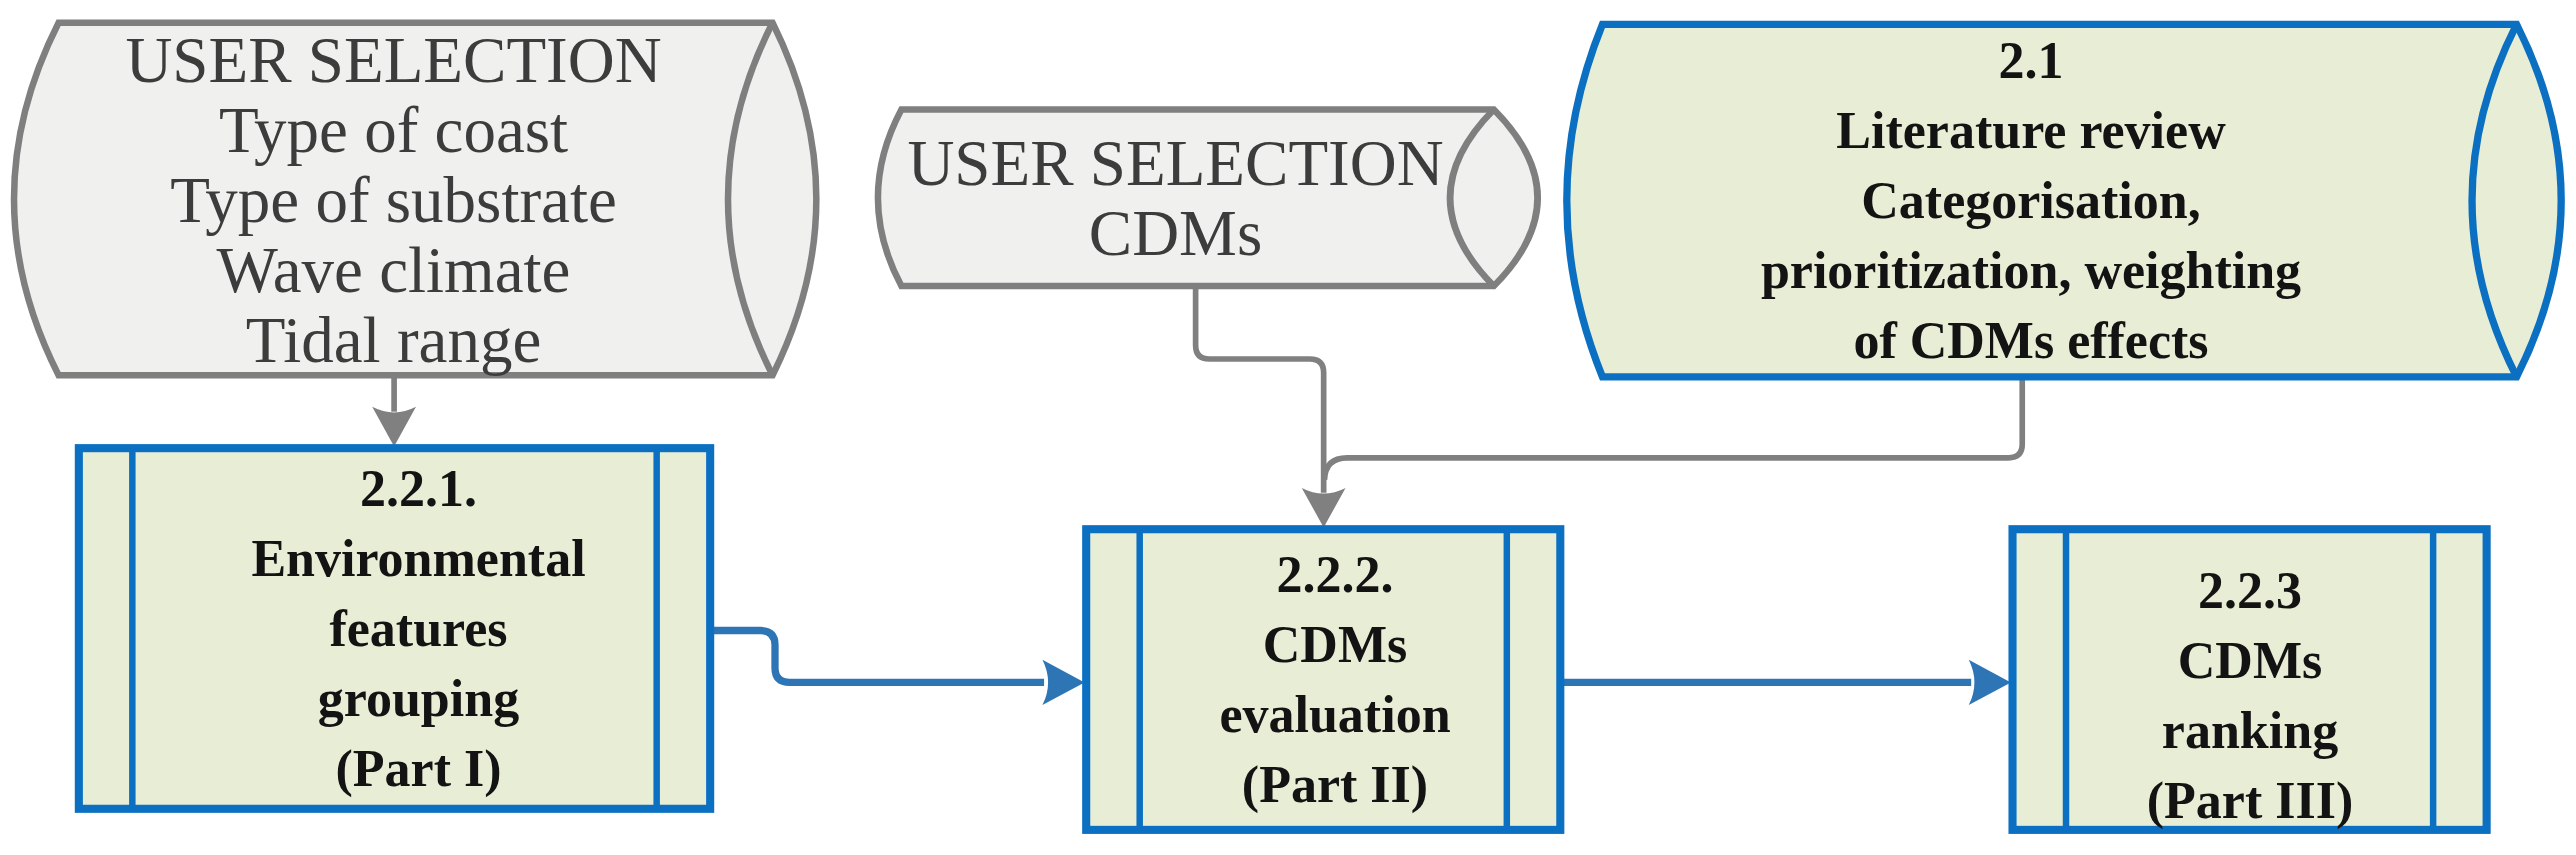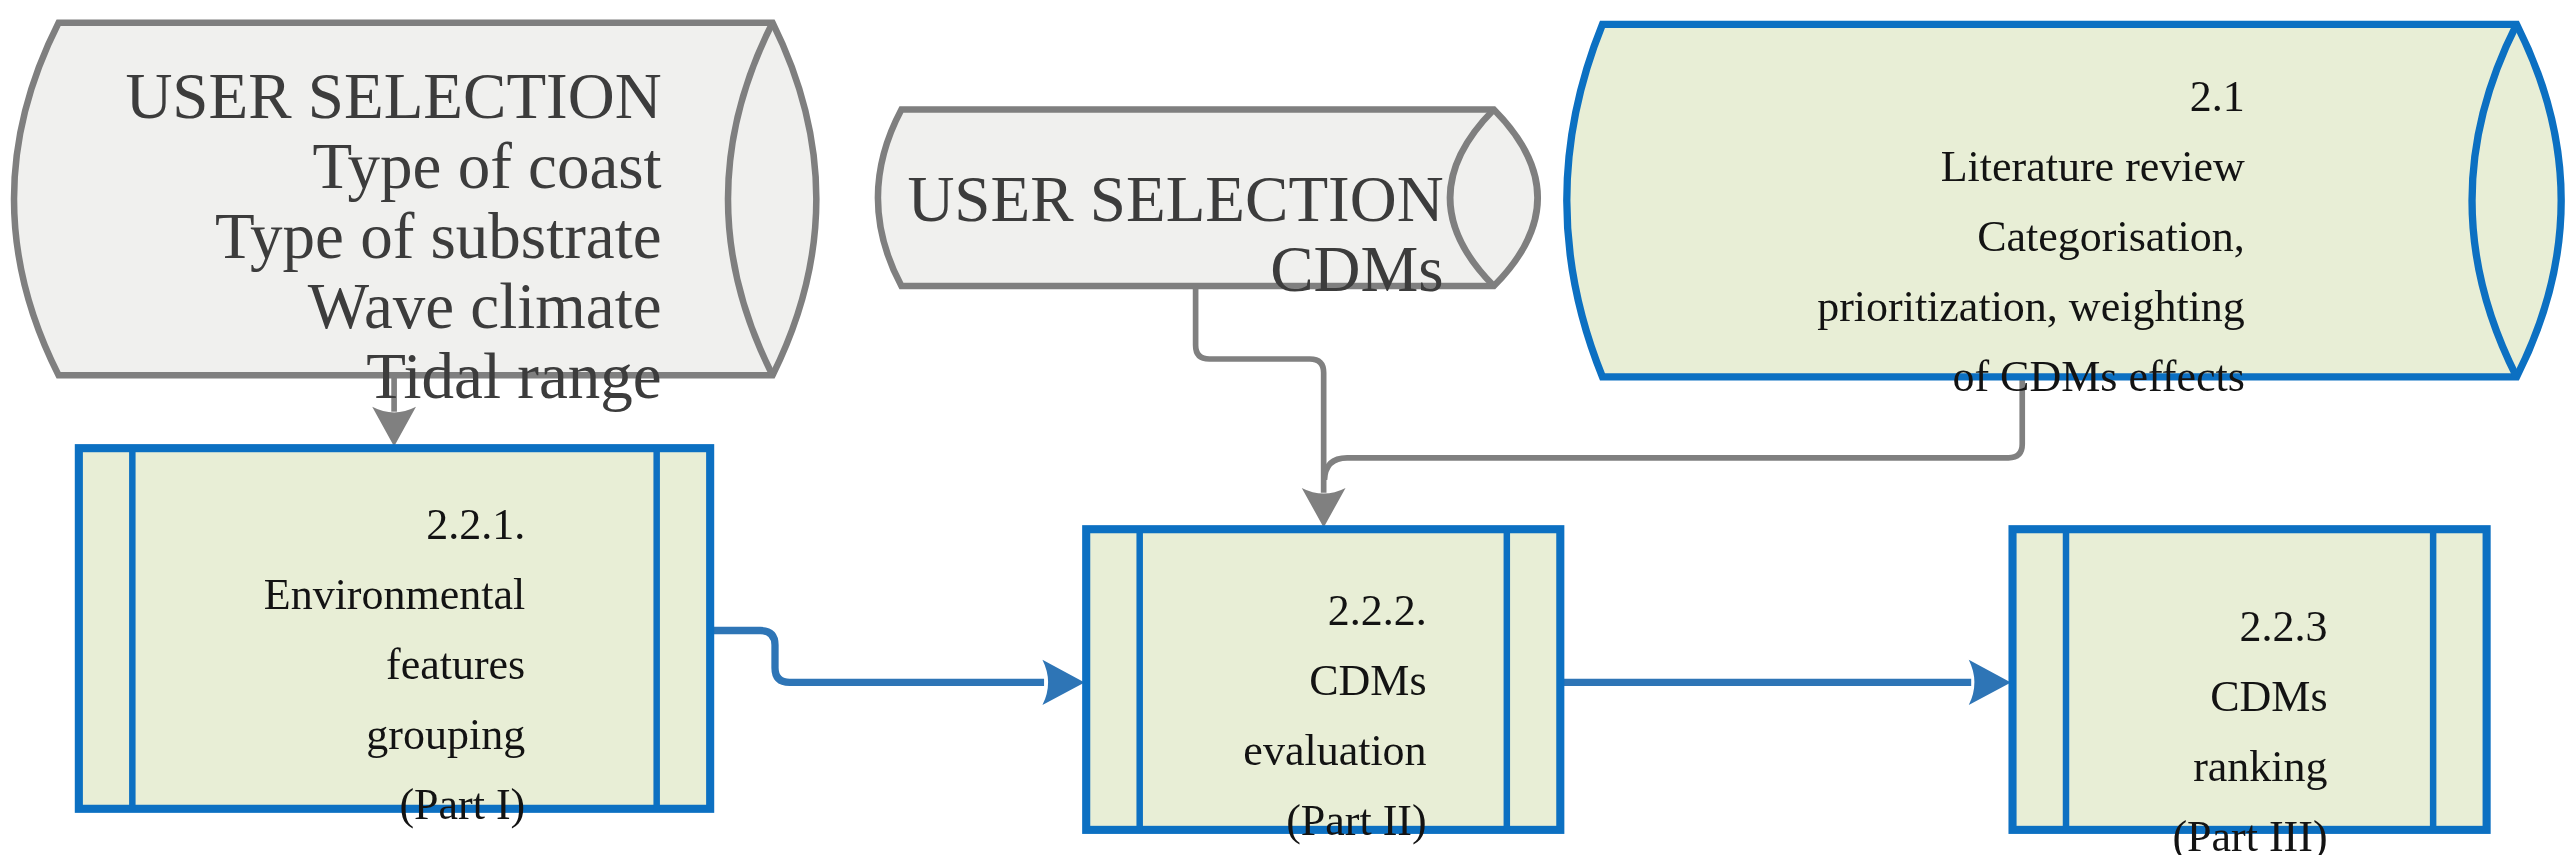--- a/index.html
+++ b/index.html
@@ -18,33 +18,32 @@
     position:relative;
     width:2576px;height:855px;
     background:var(--page-bg);
     font-family:"Liberation Serif","DejaVu Serif",serif;
     overflow:hidden;
   }
   .shape-layer{position:absolute;left:0;top:0;width:2576px;height:855px;}
   .label{
     position:absolute;
     display:flex;align-items:center;justify-content:center;
-    text-align:right;
+    text-align:center;
     white-space:pre-line;
     line-height:70px;
     pointer-events:none;
-    margin-top:36px;
   }
   .label.gray-text{color:var(--text-dark);font-size:65px;font-weight:400;}
-  .label.green-text{color:var(--text-black);font-size:44px;font-weight:400;}
+  .label.green-text{color:var(--text-black);font-size:52px;font-weight:700;}
   
   #lbl-cyl-coast   {left:49px;  top:23px;  width:689px;  height:353px;}
   #lbl-cyl-cdms    {left:892px;top:109px; width:567px;  height:177px;}
   #lbl-cyl-litrev  {left:1581px;top:24px;  width:900px; height:353px;}
-  #lbl-box-part1   {left:135px; top:448px; width:519px;  height:361px;}
+  #lbl-box-part1   {left:135px; top:448px; width:519px;  height:361px;padding-left:24px;}
   #lbl-box-part2   {left:1154px;top:529px; width:362px;  height:301px;}
   #lbl-box-part3   {left:2069px;top:545px; width:362px;  height:301px;}
 </style>
 </head>
 <body>
 
 <div class="canvas">
 
   <svg class="shape-layer" viewBox="0 0 3178 1055" width="2576" height="855">
 

